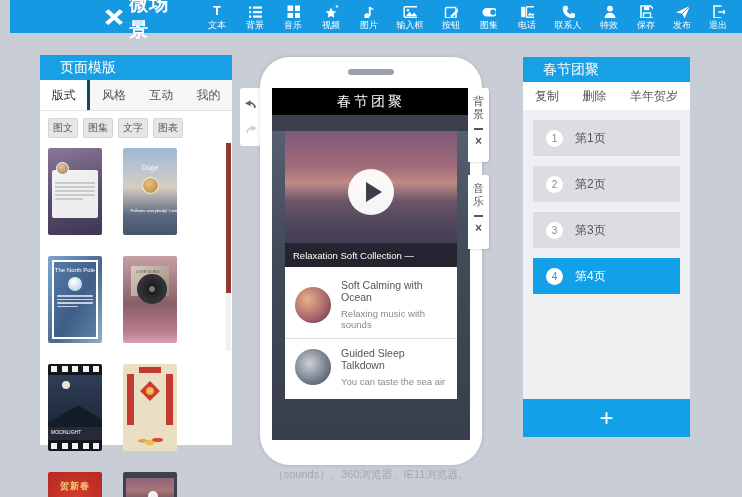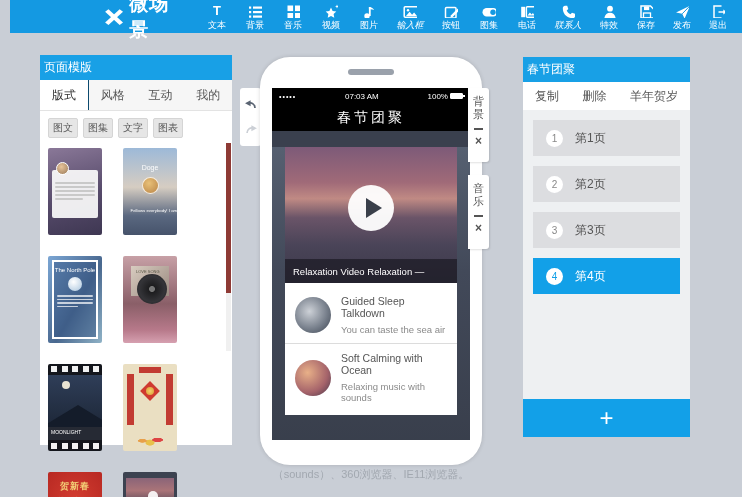--- a/index.html
+++ b/index.html
@@ -9,36 +9,36 @@
 
   
   .topbar { position:absolute; left:10px; top:0; width:742px; height:33px;
     background:#1499e2; display:flex; align-items:center; color:#fff; z-index:5; }
   .logo { display:flex; align-items:center; gap:5px; margin-left:94px; cursor:pointer; }
   .logo svg { width:22px; height:18px; }
   .logo-text { font-size:19px; font-weight:bold; letter-spacing:1px; }
   .tools { display:flex; margin-left:14px; }
   .tool { width:38px; display:flex; flex-direction:column; align-items:center;
     justify-content:center; font-size:9px; gap:1px; cursor:pointer; padding-top:2px; }
-  .tool.wide { width:44px;font-style:italic; }
+  .tool.wide { width:44px; }
   .tool .ichold { height:14px; display:flex; align-items:center; justify-content:center; }
   .ic { width:14px; height:14px; fill:#fff; }
   .tglyph { font-size:13px; font-weight:bold; line-height:13px; }
   .tb-actions { display:flex; margin-left:auto; margin-right:16px; }
   .tb-actions .tool { width:36px;font-family:Liberation Serif, serif; }
 
   
   .left-panel { position:absolute; left:40px; top:55px; width:192px; height:390px;
     background:#fff; z-index:2; }
-  .panel-header { height:25px; background:#18a0e6; color:#fff; font-size:12px;
-    display:flex; align-items:center; padding-left:4px; }
+  .panel-header { height:25px; background:#18a0e6; color:#fff; font-size:14px;
+    display:flex; align-items:center; padding-left:20px; }
   .ltabs { height:31px; background:#f6f6f6; border-bottom:1px solid #e3e3e3; display:flex; }
   .ltab { flex:1; display:flex; align-items:center; justify-content:center;
     font-size:12px; color:#555; cursor:pointer; }
-  .ltab.active { background:#fff; border-right:1px solid #0c4a6e; color:#333; }
+  .ltab.active { background:#fff; border-right:3px solid #0c4a6e; color:#333; }
   .filters { display:flex; gap:5px; padding:7px 8px 4px 8px; }
   .chip { background:#e6e6e6; border:1px solid #d5d5d5; color:#555; font-size:10px;
     padding:2px 4px; border-radius:2px; cursor:pointer; white-space:nowrap; }
   .tgrid { display:flex; flex-wrap:wrap; gap:21px; padding:6px 8px; }
   .tcard { width:54px; height:87px; position:relative; overflow:hidden;
     border-radius:2px; cursor:pointer; flex:0 0 auto; }
   .lp-scroll { position:absolute; right:1px; top:88px; width:5px; height:208px; background:#f0f0f0; }
   .lp-thumb { position:absolute; left:0; top:0; width:5px; height:150px; background:#8e3a35; }
 
   
@@ -451,49 +451,41 @@
   </svg>
   <svg viewBox="0 0 16 16">
     <path d="M3.5 11.5 A5.5 5.5 0 0 1 11 6" fill="none" stroke="#ccd0d6" stroke-width="2"></path>
     <polygon points="14.8,6 8.4,2.6 8.4,9.4" fill="#ccd0d6"></polygon>
   </svg>
 </div>
 
 <div class="phone">
   <div class="speaker"></div>
   <div class="screen">
-    <div class="statusbar">
-      <span class="sig">•••••</span>
-      <span class="stime">07:03 AM</span>
-      <span class="batt">
-        <span>100%</span>
-        <span class="bshape"></span>
-      </span>
-    </div>
     <div class="ptitle">春节团聚</div>
     <div class="pcontent">
       <div class="pvideo">
         <div class="play"></div>
-        <div class="vcap">Relaxation Video Relaxation —</div>
+        <div class="vcap">Relaxation Soft Collection —</div>
       </div>
       <div class="plist">
+        <div class="prow">
+          <div class="pthumb ocean"></div>
+          <div class="ptxt">
+            <div class="t">Soft Calming with Ocean</div>
+            <div class="s">Relaxing music with sounds</div>
+          </div>
+        </div>
         <div class="prow">
           <div class="pthumb rocks"></div>
           <div class="ptxt">
             <div class="t">Guided Sleep Talkdown</div>
             <div class="s">You can taste the sea air</div>
           </div>
         </div>
-        <div class="prow">
-          <div class="pthumb ocean"></div>
-          <div class="ptxt">
-            <div class="t">Soft Calming with Ocean</div>
-            <div class="s">Relaxing music with sounds</div>
-          </div>
-        </div>
       </div>
     </div>
   </div>
 </div>
 
 <div class="vtab bg">
   <span class="vlabel">背景</span>
   <span class="minus"></span>
   <span class="vclose">×</span>
 </div>

